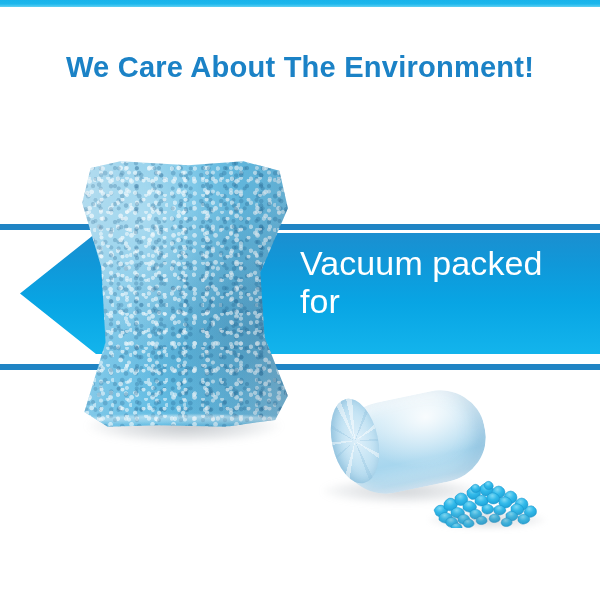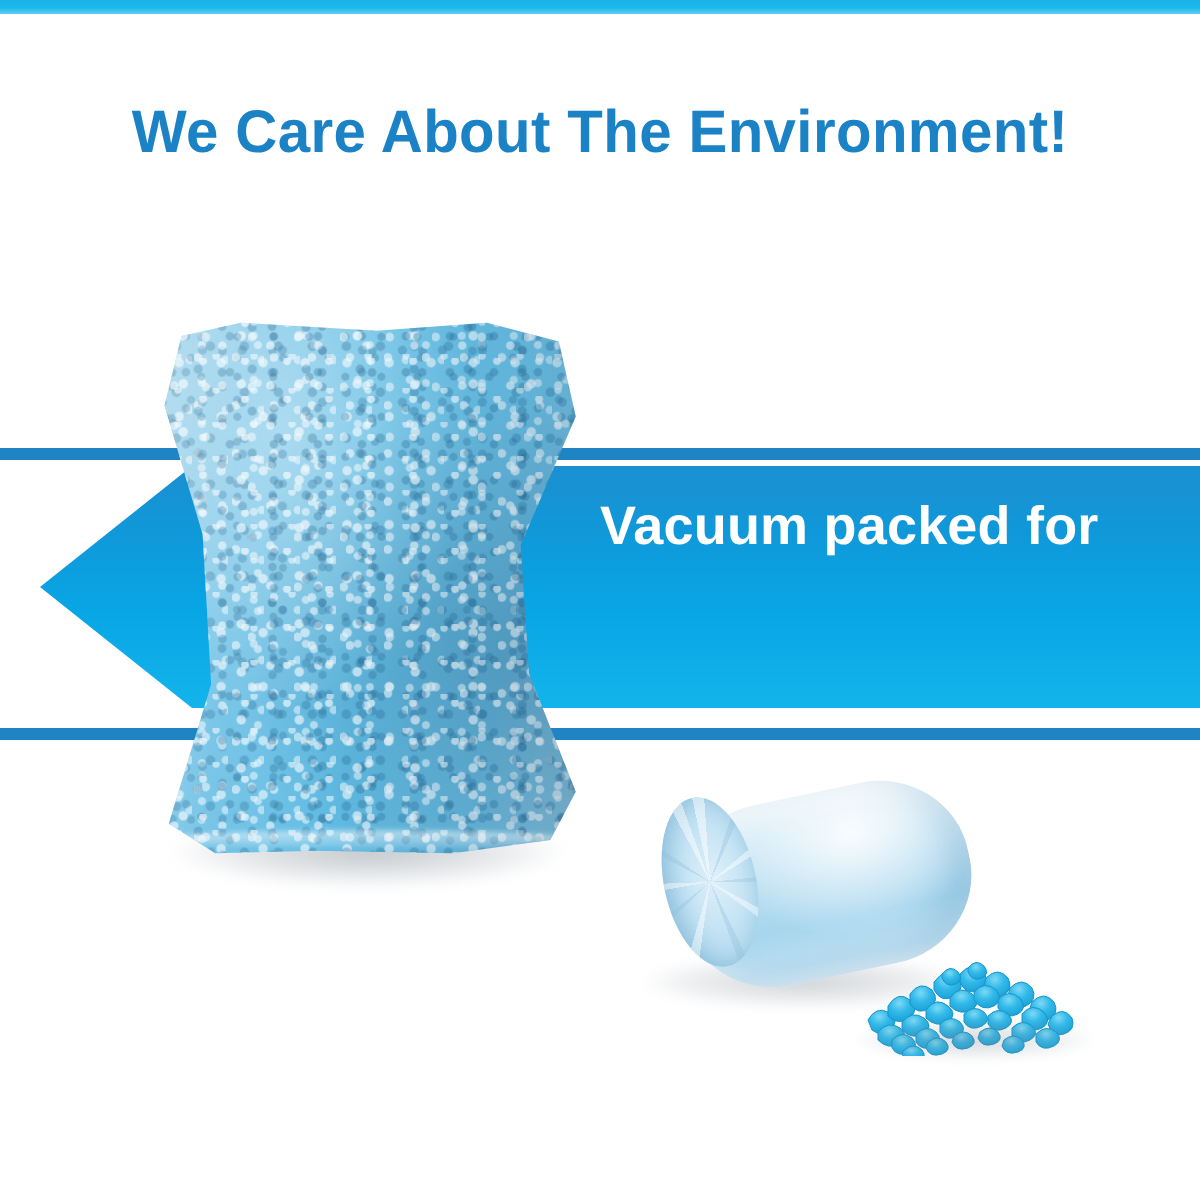--- a/index.html
+++ b/index.html
@@ -80,22 +80,22 @@
     clip-path: polygon(0 0, 100% 0, 100% 100%, 0 100%, 0 100%, 96px 100%, 20px 50%, 96px 0, 0 0);
   }
 
   .band-text {
     position: absolute;
     left: 300px;
     top: 244px;
     width: 290px;
     color: #ffffff;
     font-family: "Liberation Sans", sans-serif;
-    font-size: 27px;
-    font-weight: bold;
+    font-size: 34px;
+    font-weight: normal;
     line-height: 38px;
     letter-spacing: 0.1px;
   }
   .band-text .l2 { display: block; }
 
   
   .bag-wrap {
     position: absolute;
     left: 78px;
     top: 160px;

